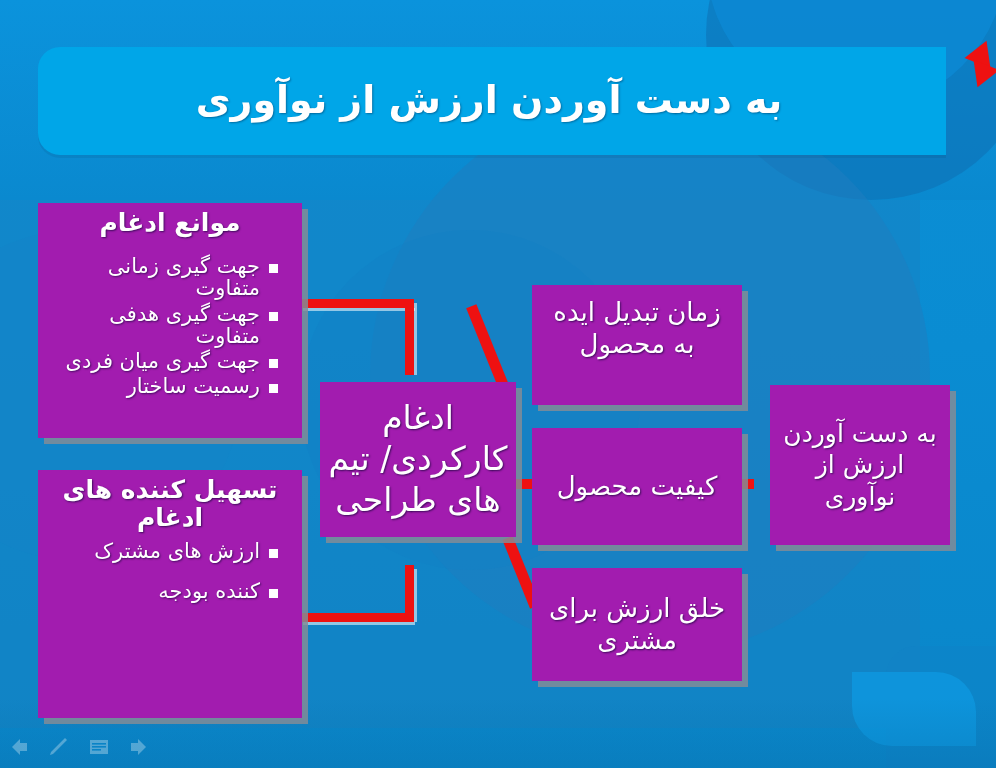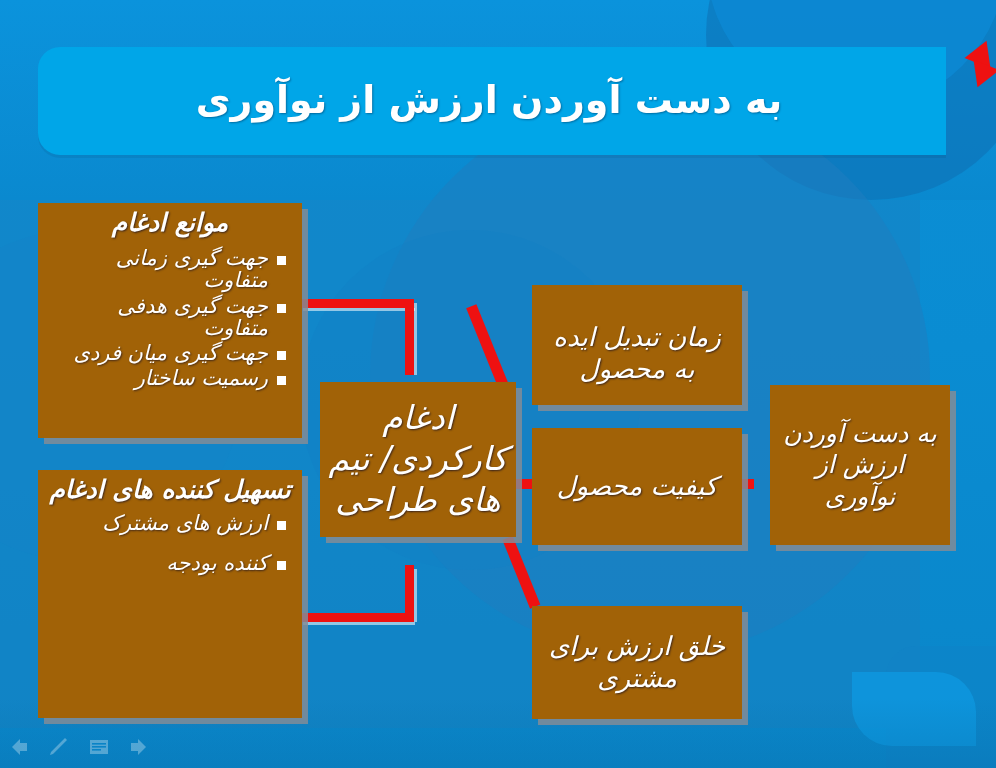--- a/index.html
+++ b/index.html
@@ -47,33 +47,32 @@
     text-align:center;
     color:#ffffff;font-size:38px;font-weight:bold;
     letter-spacing:0px;line-height:1.1;
     text-shadow:1px 1px 2px rgba(0,40,80,.45);
     direction:rtl;
   }
 
   
   .nbox{
     position:absolute;
-    background:#a16207;
+    background:#a21caf;
     color:#ffffff;
     box-shadow:6px 6px 0 rgba(130,140,150,.85);
     box-sizing:border-box;
     direction:rtl;
-    font-style:italic;
   }
   .nbox .bx-title{
     display:block;text-align:center;font-weight:bold;
     font-size:25px;line-height:1.12;padding:6px 10px 2px 10px;
     text-shadow:1px 1px 2px rgba(0,0,40,.6);
   }
-  .bullets{list-style:none;margin:8px;padding:0 4px 0 2px;}
+  .bullets{list-style:none;margin:16px;padding:0 4px 0 2px;}
   .bullets li{
     position:relative;text-align:right;font-size:21px;line-height:1.06;
     padding:0 22px 3px 4px;color:#ffffff;
     text-shadow:1px 1px 2px rgba(0,0,40,.55);
   }
   .bullets li .bl-marker{
     position:absolute;right:4px;top:9px;width:9px;height:9px;
     background:#ffffff;
   }
 
@@ -85,24 +84,24 @@
     text-shadow:1px 1px 2px rgba(0,0,40,.6);
     overflow:visible;
   }
 
   
   #box-barriers {left:38px; top:203px; width:264px; height:235px;}
   #box-facilitators{left:38px; top:470px; width:264px; height:248px;}
   #box-integration {left:320px; top:382px; width:196px; height:155px;}
   #box-time        {left:532px; top:285px; width:210px; height:120px;}
   #box-quality     {left:532px; top:428px; width:210px; height:117px;}
-  #box-custvalue   {left:532px; top:606px; width:210px; height:113px;}
+  #box-custvalue   {left:532px; top:568px; width:210px; height:113px;}
   #box-outcome     {left:770px; top:385px; width:180px; height:160px;}
 
-  #box-time .boxlabel{align-items:flex-start;padding-top:12px;margin-top:25px;}
+  #box-time .boxlabel{align-items:flex-start;padding-top:12px;}
   #box-integration .boxlabel{font-size:33px;line-height:1.24;}
   #box-outcome .boxlabel{font-size:25px;line-height:1.26;}
 
   
   .conn{position:absolute;background:#ee1111;}
   .conn-shadow{position:absolute;background:rgba(255,255,255,.55);}
 
   
   #c-top-h{left:302px;top:299px;width:112px;height:9px;}
   #c-top-hs{left:303px;top:308px;width:112px;height:3px;}

